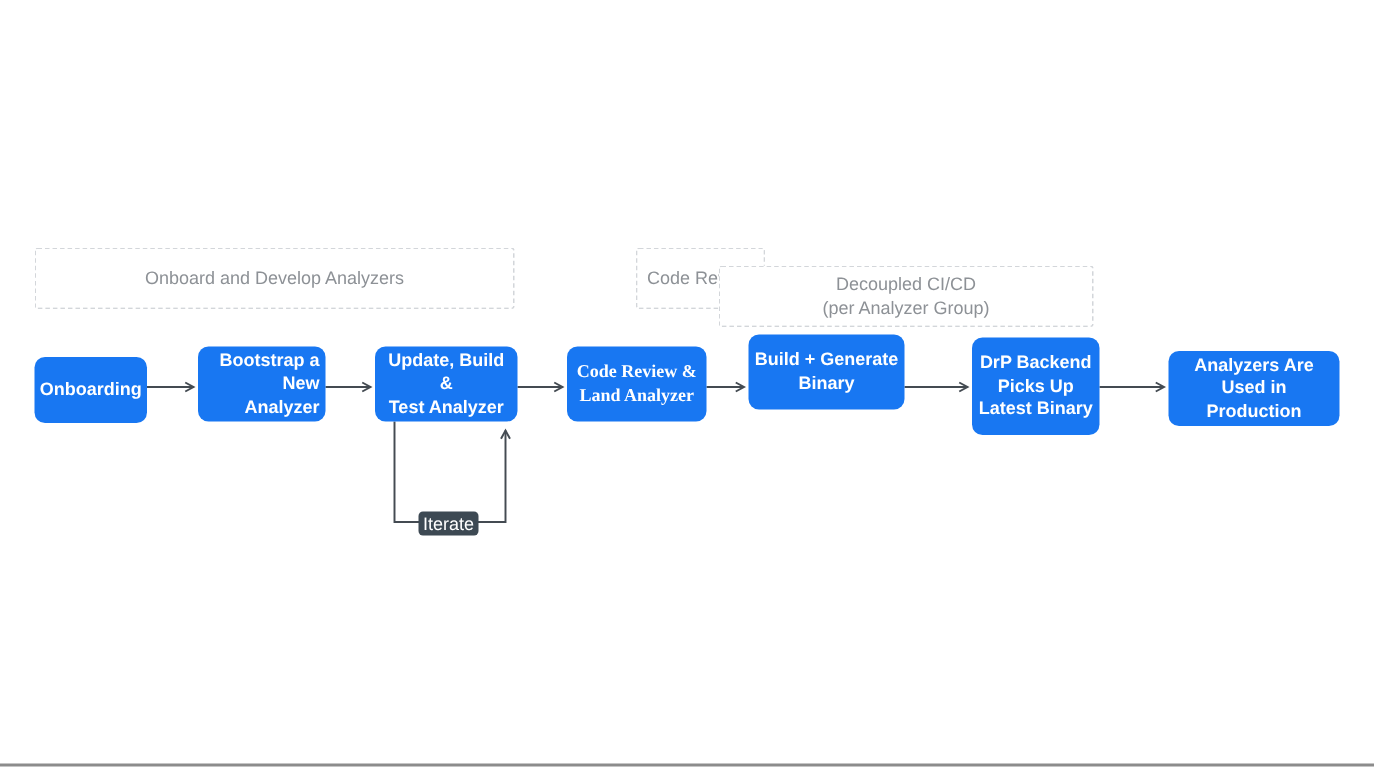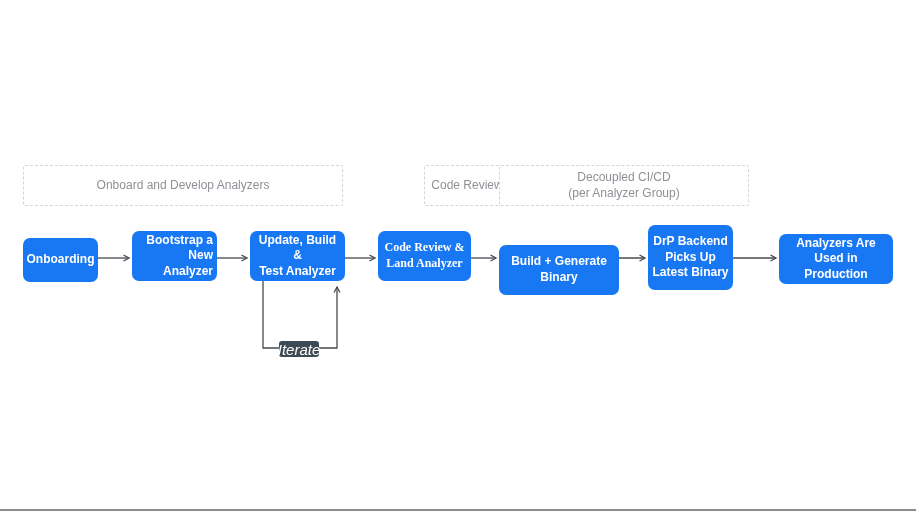--- a/index.html
+++ b/index.html
@@ -65,41 +65,40 @@
     left: 279px;
     top: 341px;
     width: 40px;
     height: 16px;
     background: #3d4953;
     border-radius: 3px;
     display: flex;
     align-items: center;
     justify-content: center;
     color: #ffffff;
-    font-size: 15px;
-    font-style: italic;
+    font-size: 12px;
   }
 
   .bottom-divider {
     position: absolute;
     left: 0;
     top: 509px;
     width: 916px;
     height: 2px;
     background: #8c8c8c;
   }
 </style>
 </head>
 <body>
 
 <div class="canvas">
 
   <div class="group-box" style="left:23px; width:320px;">Onboard and Develop Analyzers</div>
   <div class="group-box" style="left:380px; width:86px;margin-left:44px;">Code Review</div>
-  <div class="group-box" style="left:499px; width:250px;">Decoupled CI/CD
+  <div class="group-box" style="left:479px; width:250px;margin-top:12px;">Decoupled CI/CD
 (per Analyzer Group)</div>
 
   <svg class="connectors" viewBox="0 0 916 515" xmlns="http://www.w3.org/2000/svg">
     <defs>
       <marker id="arrow" markerWidth="10" markerHeight="10" refX="6.5" refY="4" orient="auto" markerUnits="userSpaceOnUse">
         <path d="M1,1 L6.5,4 L1,7" fill="none" stroke="#444b52" stroke-width="1.3"></path>
       </marker>
     </defs>
     <g stroke="#444b52" stroke-width="1.3" fill="none">
       <line x1="98" y1="258" x2="129" y2="258" marker-end="url(#arrow)"></line>
@@ -112,21 +111,21 @@
     </g>
   </svg>
 
   <div class="node" style="left:23px;  top:238px; width:75px;  height:44px;">Onboarding</div>
   <div class="node" style="left:132px; top:231px; width:85px;  height:50px;text-align:right;">Bootstrap a
 New Analyzer</div>
   <div class="node" style="left:250px; top:231px; width:95px;  height:50px;">Update, Build &amp;
 Test Analyzer</div>
   <div class="node" style="left:378px; top:231px; width:93px;  height:50px;font-family:Liberation Serif, serif;">Code Review &amp;
 Land Analyzer</div>
-  <div class="node" style="left:499px; top:245px; width:120px; height:50px;">Build + Generate
+  <div class="node" style="left:499px; top:223px; width:104px; height:50px;">Build + Generate
 Binary</div>
   <div class="node" style="left:648px; top:225px; width:85px;  height:65px;">DrP Backend
 Picks Up
 Latest Binary</div>
   <div class="node" style="left:779px; top:234px; width:114px; height:50px;">Analyzers Are
 Used in Production</div>
 
   <div class="iterate-badge">Iterate</div>
 
   <div class="bottom-divider"></div>

